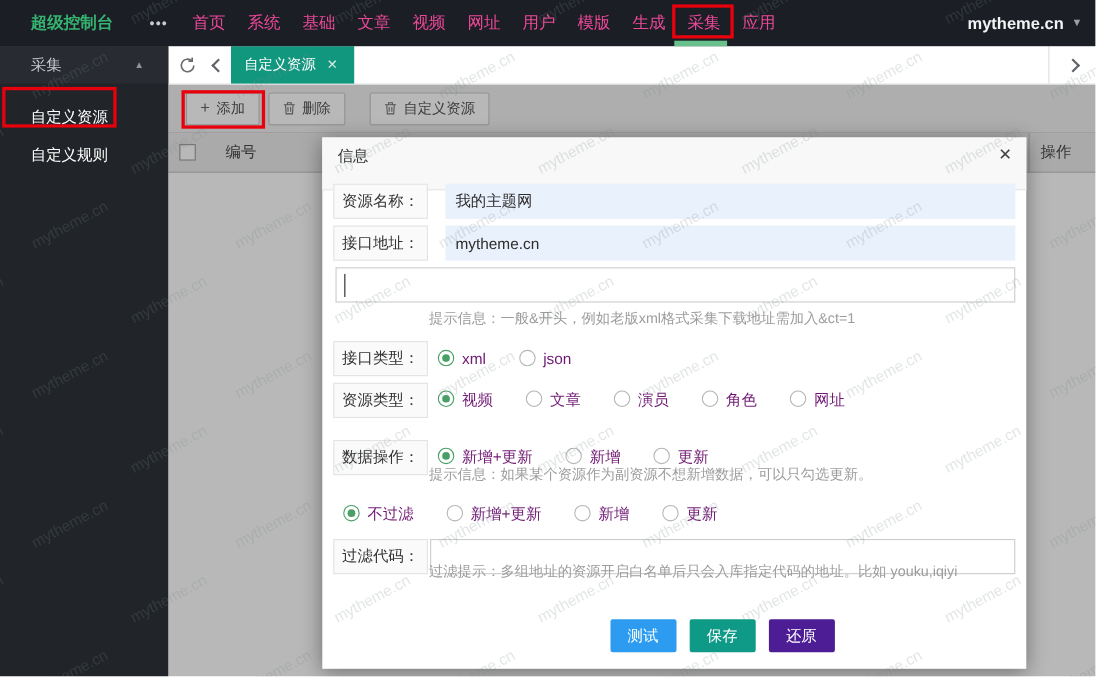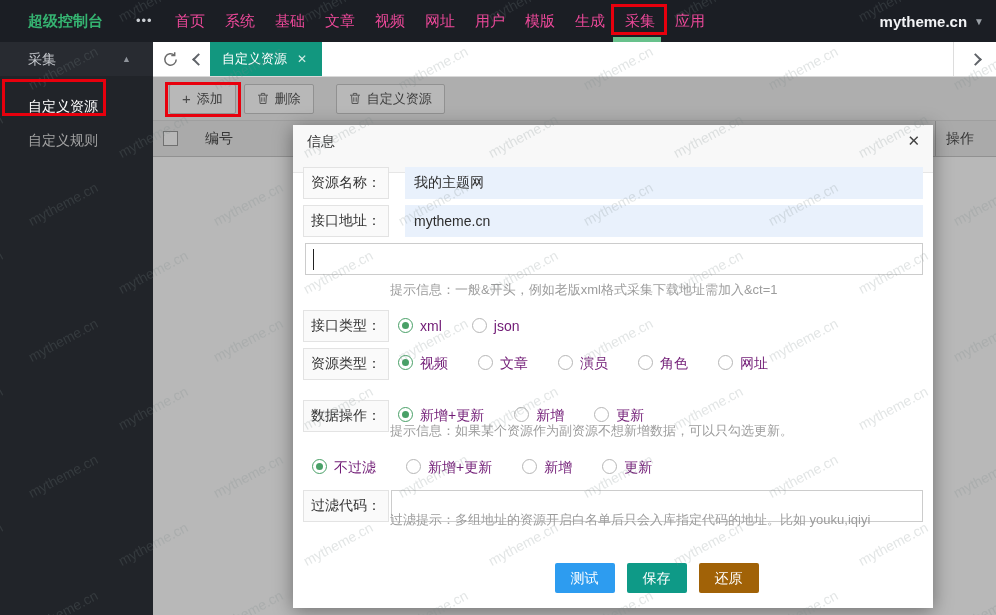--- a/index.html
+++ b/index.html
@@ -15,21 +15,21 @@
   .top-underline{position:absolute;left:613px;top:37px;width:48px;height:5px;background:#68c18c}
   .top-account{position:absolute;right:12px;top:0;height:42px;display:flex;align-items:center;gap:7px}
   .acct{color:#f2f3f5;font-size:15px;font-weight:700}
   .caret{color:#9aa0a6;font-size:10px}
 
   
   .sidebar{position:absolute;left:0;top:42px;width:153px;bottom:0;background:#212429;z-index:4}
   .side-group{height:34px;background:#282b31;color:#c6c9ce;font-size:14px;line-height:34px;padding-left:28px;position:relative;cursor:pointer}
   .side-group .tri{position:absolute;right:22px;top:0;font-size:9px;color:#8e939a;line-height:34px}
   .side-items{padding-top:13px}
-  .side-item{height:34px;line-height:34px;padding-left:28px;font-size:14px;color:#a3a3a3;cursor:pointer}
+  .side-item{height:34px;line-height:34px;padding-left:28px;font-size:14px;color:#ffffff;cursor:pointer}
   .side-item.active{color:#fff}
 
   
   .main{position:absolute;left:153px;top:42px;right:0;bottom:0}
   .tabbar{height:35px;background:#fff;border-bottom:1px solid #d9d9d9;display:flex;align-items:stretch}
   .tbtn{display:flex;align-items:center;justify-content:center;cursor:pointer}
   .tbtn.refresh{width:34px}
   .tbtn.back{width:23px}
   .tab-active{width:112px;background:#12977f;color:#fff;display:flex;align-items:center;padding:0 12px;font-size:13px;gap:10px;cursor:pointer}
   .tab-close{font-size:12px;color:#d3ece6;cursor:pointer}
@@ -68,21 +68,21 @@
   .r1{top:42px}.r2{top:80px}.r3{top:118px}
   .h1{top:156px}
   .r4{top:185px}.r5{top:223px}.r6{top:275px}
   .h2{top:297px}
   .r7{top:327px}.r8{top:365px}
   .h3{top:386px}
   .mfoot{position:absolute;left:97px;right:10px;top:438px;display:flex;justify-content:center;gap:12px}
   .mbtn{height:30px;line-height:30px;padding:0 16px;border-radius:2px;font-size:14px;color:#fff;cursor:pointer;white-space:nowrap}
   .mbtn.test{background:#2d9cf0}
   .mbtn.save{background:#0e9a87}
-  .mbtn.restore{background:#a16207}
+  .mbtn.restore{background:#4c1d95}
 
   
   .watermarks{position:absolute;inset:0;z-index:30;pointer-events:none;overflow:hidden}
   .wm{position:absolute;font-size:14px;color:rgba(125,138,138,.22);transform:rotate(-28deg);white-space:nowrap}
   .anno{position:absolute;border:3px solid #e8000d;z-index:40;pointer-events:none}
   .anno-nav{left:611px;top:4px;width:56px;height:31px}
   .anno-side{left:2px;top:79px;width:104px;height:37px}
   .anno-add{left:165px;top:82px;width:76px;height:35px}
 
   svg{display:block}

